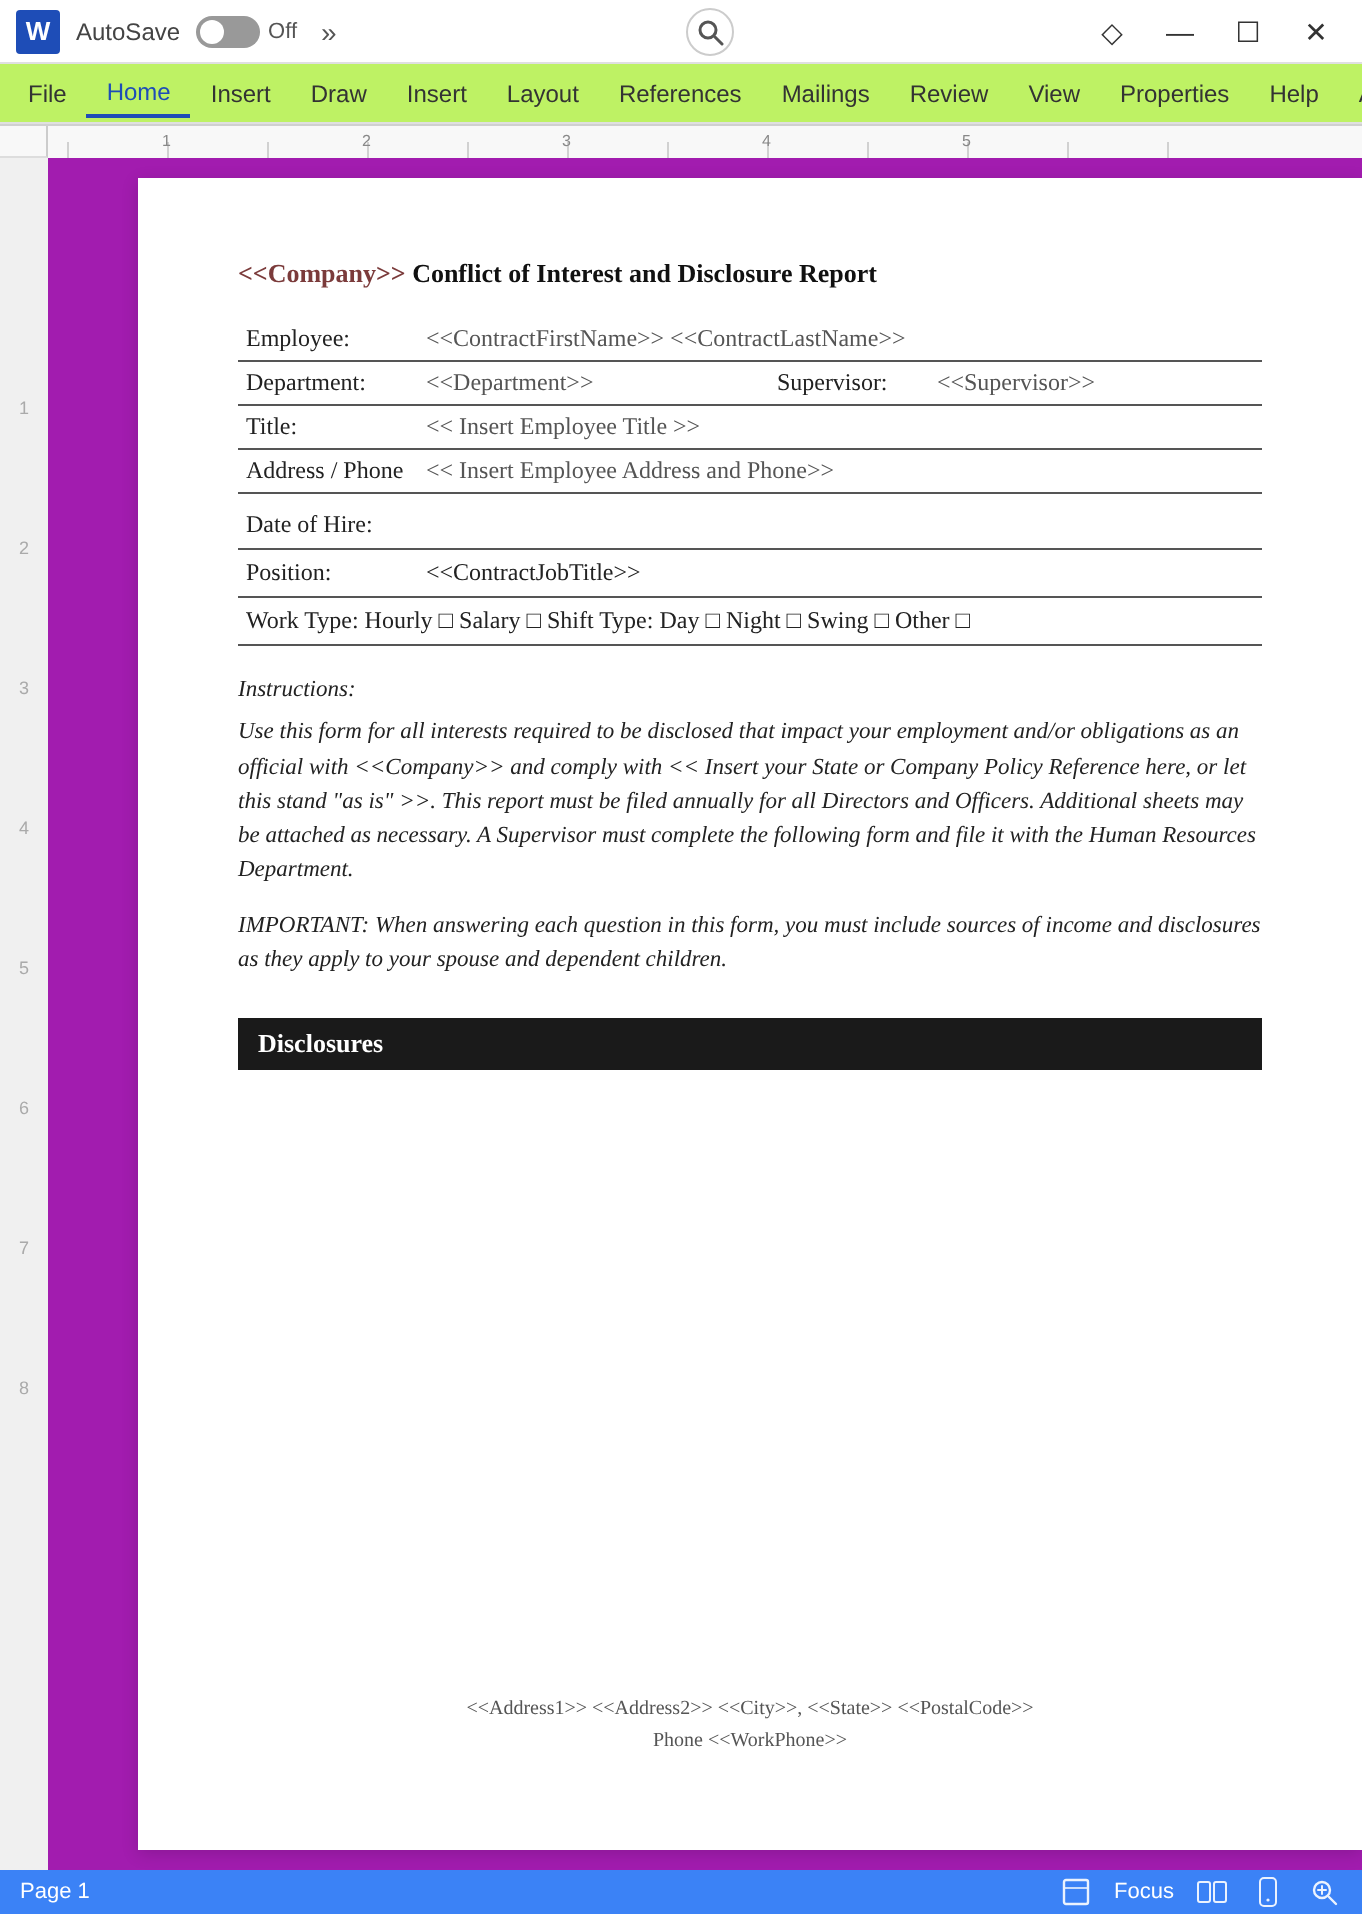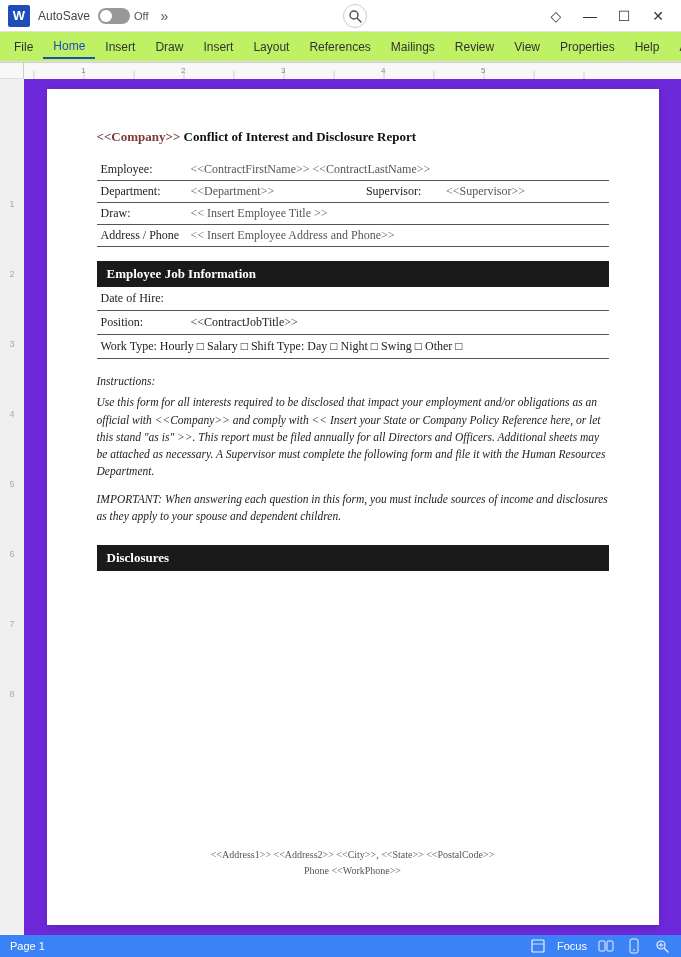--- a/index.html
+++ b/index.html
@@ -21,21 +21,21 @@
 
     
     .ribbon { background: #bef264; border-bottom: 1px solid #d0d0d0; flex-shrink: 0; }
     .ribbon-tabs { display: flex; align-items: center; padding: 0 4px; height: 30px; border-bottom: 1px solid #e0e0e0; }
     .ribbon-tab { padding: 4px 10px; font-size: 12px; color: #333; cursor: pointer; border-radius: 3px 3px 0 0; }
     .ribbon-tab.active { border-bottom: 2px solid #1e4db7; color: #1e4db7; }
 
     
     .main-area { display: flex; flex: 1; overflow: hidden; }
     .left-margin { width: 24px; background: #f0f0f0; flex-shrink: 0; display: flex; flex-direction: column; align-items: center; font-size: 9px; color: #aaa; padding-top: 120px; gap: 60px; }
-    .doc-area { flex: 1; background: #6d28d9; overflow-y: auto; display: flex; justify-content: center; padding: 10px 0; }
+    .doc-area { flex: 1; background: #a21caf; overflow-y: auto; display: flex; justify-content: flex-end; padding: 10px 0; }
 
     
     .page { background: #fff; width: 612px; min-height: 790px; box-shadow: 0 2px 8px rgba(0,0,0,0.15); padding: 40px 50px 40px 50px; position: relative; font-family: 'Times New Roman', Times, serif; }
 
     
     .company-title { color: #7b3b3b; font-size: 13px; font-weight: bold; margin-bottom: 14px; }
     .company-title .brand { color: #7b3b3b; }
     .company-title .rest { color: #111; }
 
     .info-table { width: 100%; border-collapse: collapse; margin-bottom: 4px; font-size: 12px; }
@@ -166,31 +166,30 @@
           <td class="label">Employee:</td>
           <td class="value" colspan="3">&lt;&lt;ContractFirstName&gt;&gt; &lt;&lt;ContractLastName&gt;&gt;</td>
         </tr>
         <tr>
           <td class="label">Department:</td>
           <td class="value">&lt;&lt;Department&gt;&gt;</td>
           <td class="label" style="white-space:nowrap; width:80px;">Supervisor:</td>
           <td class="value">&lt;&lt;Supervisor&gt;&gt;</td>
         </tr>
         <tr>
-          <td class="label">Draw:</td>
+          <td class="label">Title:</td>
           <td class="value" colspan="3">&lt;&lt; Insert Employee Title &gt;&gt;</td>
         </tr>
         <tr>
           <td class="label">Address / Phone</td>
           <td class="value" colspan="3">&lt;&lt; Insert Employee Address and Phone&gt;&gt;</td>
         </tr>
       </tbody>
         </table>
 
-      <div class="section-header">Employee Job Information</div>
 
       <table class="job-table">
         <tbody>
             <tr>
           <td class="label">Date of Hire:</td>
           <td></td>
         </tr>
         <tr>
           <td class="label">Position:</td>
           <td>&lt;&lt;ContractJobTitle&gt;&gt;</td>

